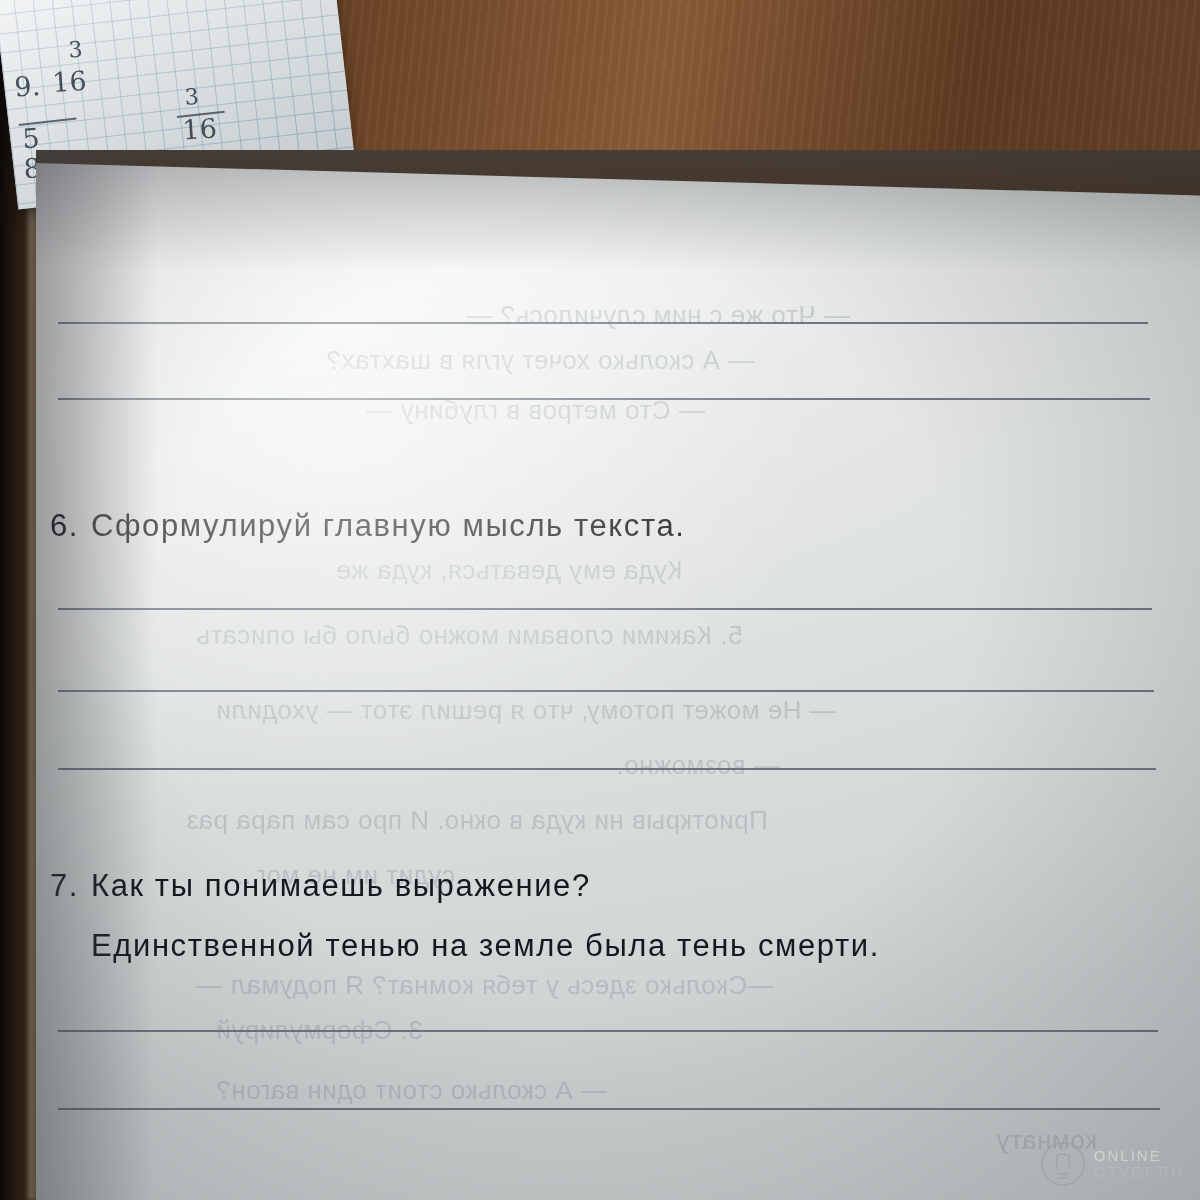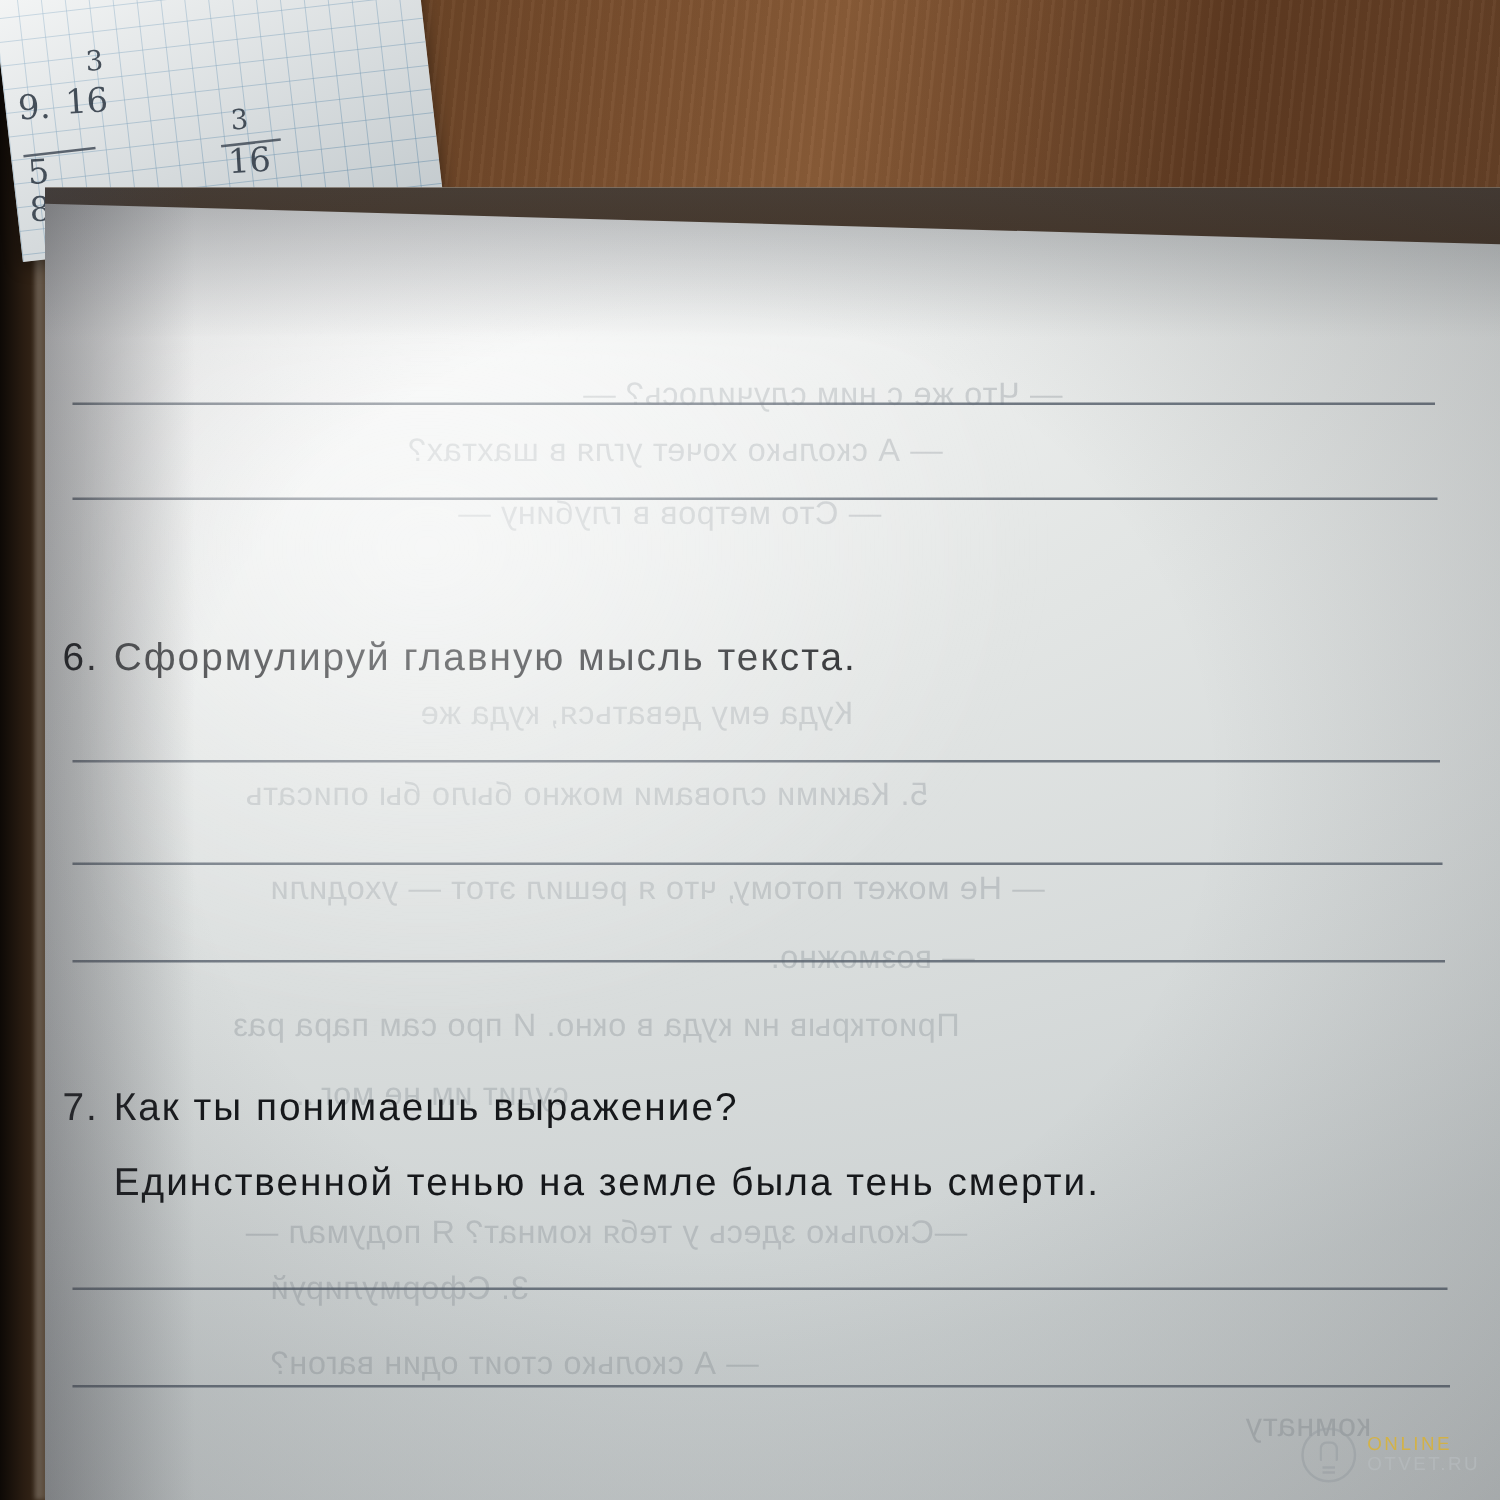--- a/index.html
+++ b/index.html
@@ -205,21 +205,21 @@
   .wm-bulb::before {
     content: "";
     position: absolute;
     left: 50%; bottom: 9px;
     transform: translateX(-50%);
     width: 10px; height: 2px;
     background: #9aa0a4;
     box-shadow: 0 4px 0 0 #9aa0a4;
   }
   .wm-text { line-height: 1.05; }
-  .wm-line1 { color: #eab308; font-size: 15px; letter-spacing: 2px; }
+  .wm-line1 { color: #e5e5e5; font-size: 15px; letter-spacing: 2px; }
   .wm-line2 { color: #b9bec1; font-size: 15px; letter-spacing: 2px; }
 </style>
 </head>
 <body>
 
 <div id="photo">
 
   <div class="desk"></div>
   <div class="desk-grain"></div>
   <div class="desk-dark-left"></div>

